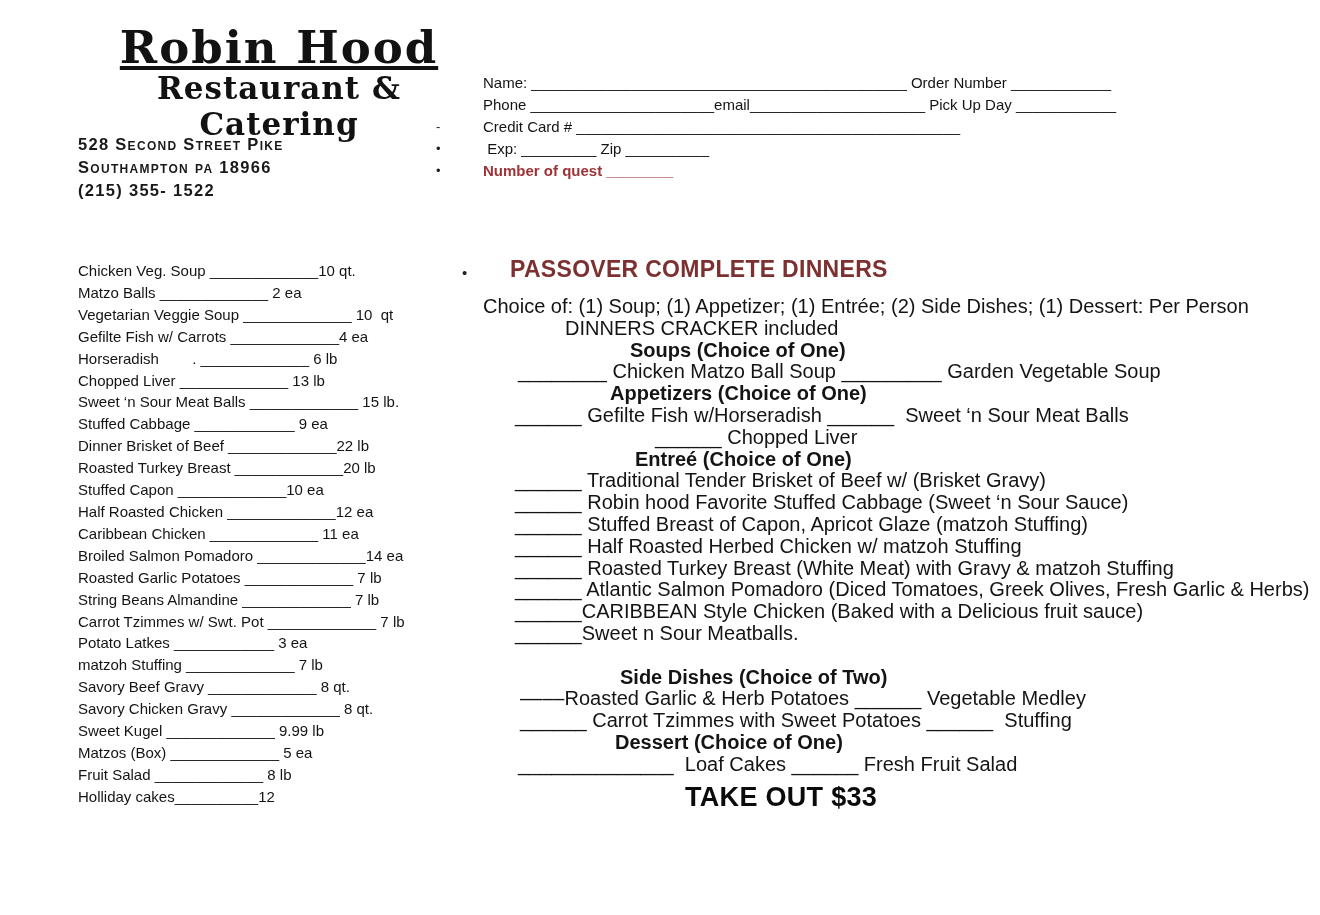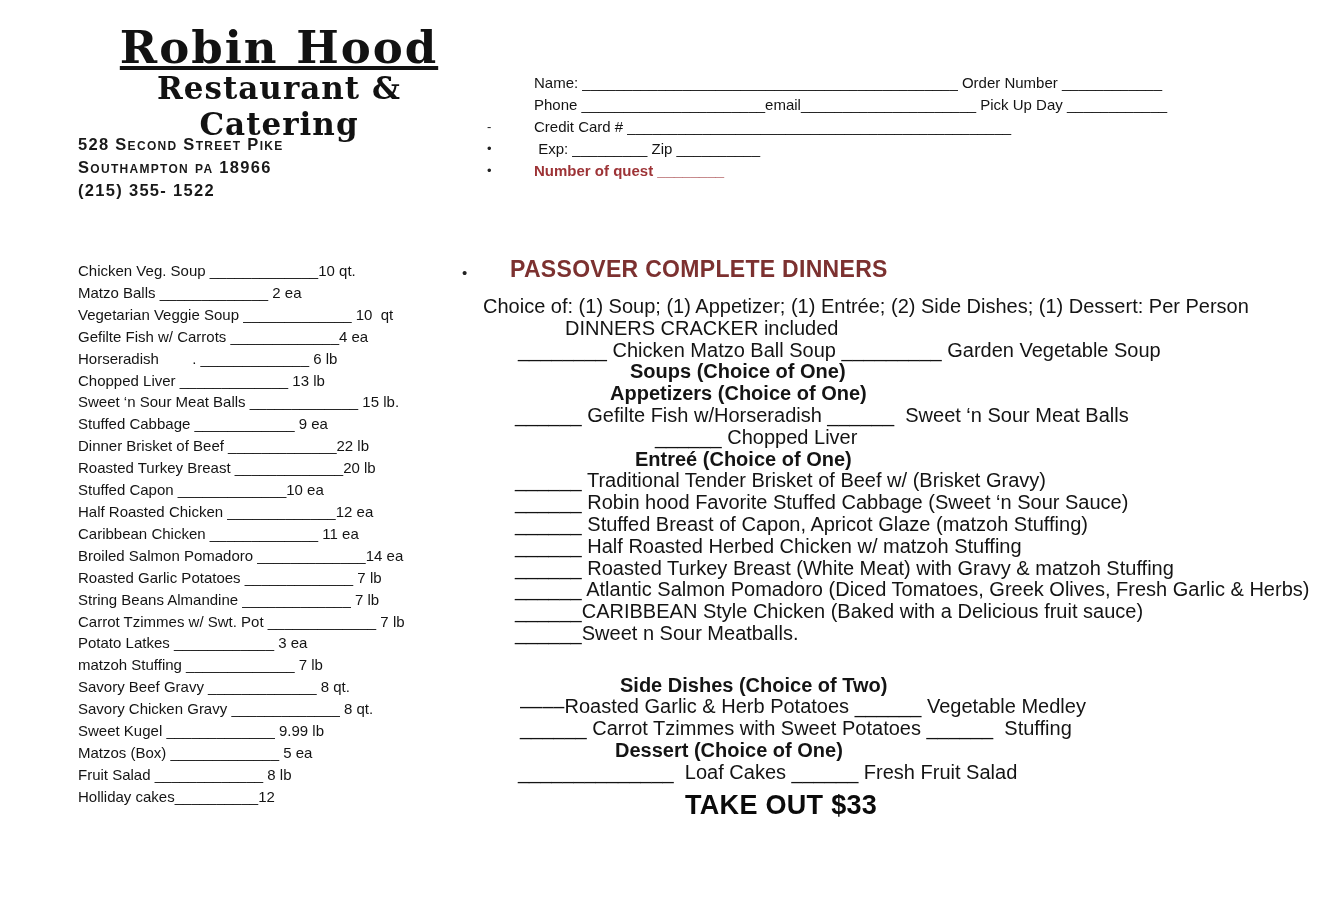--- a/index.html
+++ b/index.html
@@ -10,21 +10,21 @@
   }
   
   .logo { position:absolute; left:80px; top:24px; width:398px; text-align:center;
           font-family:"DejaVu Serif","Liberation Serif",serif; font-weight:bold; color:#121212; }
   .logo-line1 { font-size:45px; line-height:1.05; letter-spacing:2px;text-decoration:underline; }
   .logo-line2 { font-size:31px; line-height:1.15; letter-spacing:1px; }
   
   .address { position:absolute; left:78px; top:133px; font-weight:bold; font-variant:small-caps;
              font-size:16.5px; letter-spacing:1.3px; line-height:23px; color:#191919; }
   
-  .order-form { position:absolute; left:484px; top:72px; font-size:15px; line-height:22px; }
+  .order-form { position:absolute; left:433px; top:72px; font-size:15px; line-height:22px; }
   .of-line { display:flex; white-space:pre; }
   .of-bullet { flex:0 0 50px; width:50px; font-size:13px; padding-left:3px; color:#222; }
   .of-text { white-space:pre; }
   .guests { color:#9d3336; font-weight:bold; }
   
   .price-list { position:absolute; left:78px; top:260px; font-size:15px; line-height:21.9px; }
   .pl-line { white-space:pre; min-height:21.9px; }
   
   .menu { position:absolute; left:480px; top:252px; width:780px; }
   .menu-title-row { position:relative; padding-left:30px; margin-bottom:10px; }
@@ -33,21 +33,21 @@
                 font-family:"Liberation Sans","DejaVu Sans",sans-serif; }
   .ml { font-size:20px; line-height:21.8px; min-height:21.8px; white-space:pre; }
   .b { font-weight:bold; }
   .i3   { padding-left:3px; }
   .i35  { padding-left:35px; }
   .i38  { padding-left:38px; }
   .i40  { padding-left:40px; }
   .i85  { padding-left:85px; }
   .i130 { padding-left:130px; }
   .i135 { padding-left:135px; }
-  .i140 { padding-left:140px;margin-top:8px; }
+  .i140 { padding-left:140px; }
   .i150 { padding-left:150px; }
   .i155 { padding-left:155px; }
   .i175 { padding-left:175px; }
   .takeout { padding-left:205px; margin-top:6px; font-size:27px; font-weight:bold; color:#0b0b0b;
              letter-spacing:0.3px; white-space:pre; }
 </style>
 </head>
 <body>
 
 <div class="page">
@@ -114,22 +114,22 @@
     <div class="pl-line">Holliday cakes__________12</div>
   </div>
 
   <div class="menu">
     <div class="menu-title-row">
       <span class="title-bullet">•</span>
       <h1 class="menu-title">PASSOVER COMPLETE DINNERS</h1>
     </div>
     <div class="ml i3">Choice of: (1) Soup; (1) Appetizer; (1) Entrée; (2) Side Dishes; (1) Dessert: Per Person</div>
     <div class="ml i85">DINNERS CRACKER included</div>
+    <div class="ml i150 b">Soups (Choice of One)</div>
     <div class="ml i38">________ Chicken Matzo Ball Soup _________ Garden Vegetable Soup</div>
-    <div class="ml i150 b">Soups (Choice of One)</div>
     <div class="ml i130 b">Appetizers (Choice of One)</div>
     <div class="ml i35">______ Gefilte Fish w/Horseradish ______  Sweet ‘n Sour Meat Balls</div>
     <div class="ml i175">______ Chopped Liver</div>
     <div class="ml i155 b">Entreé (Choice of One)</div>
     <div class="ml i35">______ Traditional Tender Brisket of Beef w/ (Brisket Gravy)</div>
     <div class="ml i35">______ Robin hood Favorite Stuffed Cabbage (Sweet ‘n Sour Sauce)</div>
     <div class="ml i35">______ Stuffed Breast of Capon, Apricot Glaze (matzoh Stuffing)</div>
     <div class="ml i35">______ Half Roasted Herbed Chicken w/ matzoh Stuffing</div>
     <div class="ml i35">______ Roasted Turkey Breast (White Meat) with Gravy &amp; matzoh Stuffing</div>
     <div class="ml i35">______ Atlantic Salmon Pomadoro (Diced Tomatoes, Greek Olives, Fresh Garlic &amp; Herbs)</div>

